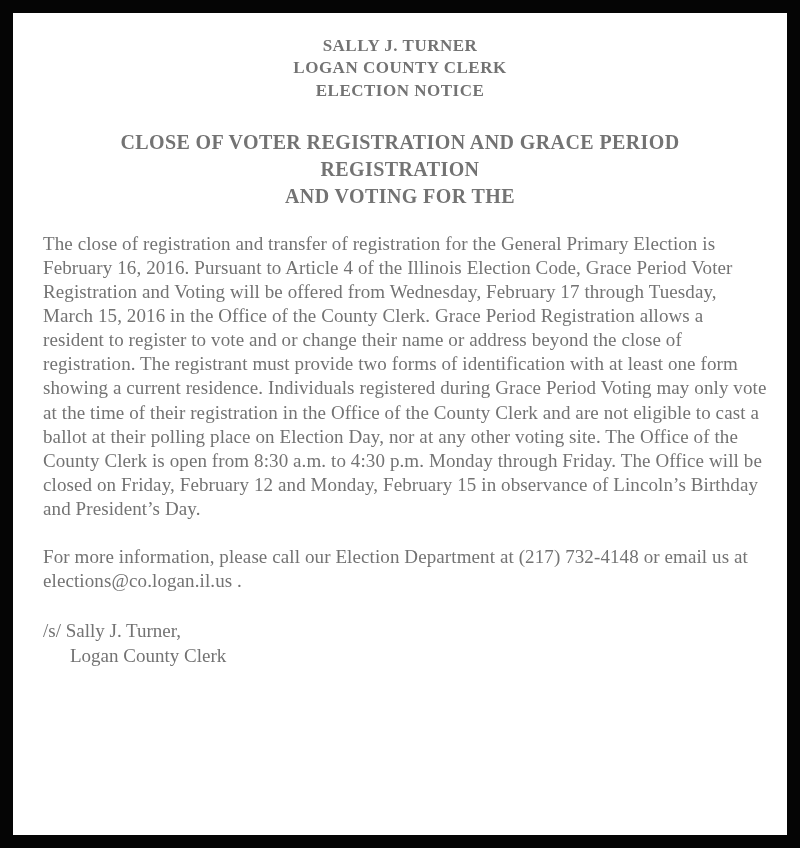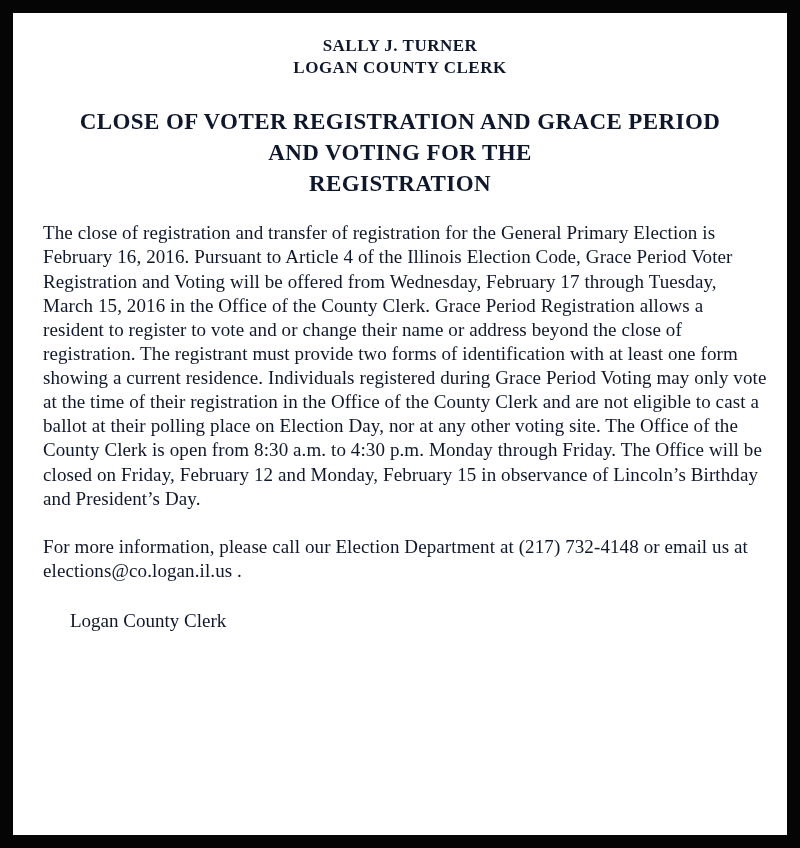--- a/index.html
+++ b/index.html
@@ -17,36 +17,36 @@
     width: 800px;
     height: 848px;
     background: #050505;
     box-sizing: border-box;
     padding: 13px;
   }
   .page {
     width: 100%;
     height: 100%;
     background: #ffffff;
-    color: #0f172a;
+    color: #737373;
     box-sizing: border-box;
     padding: 20px 16px 20px 16px;
   }
   .notice-header {
     text-align: center;
     font-weight: bold;
     font-size: 17px;
     line-height: 1.32;
     letter-spacing: 0.5px;
     margin-top: 2px;
   }
   .notice-title {
     text-align: center;
     font-weight: bold;
-    font-size: 23px;
+    font-size: 20px;
     line-height: 1.34;
     letter-spacing: 0.4px;
     margin-top: 27px;
   }
   .body-copy {
     margin-top: 22px;
     font-size: 19px;
     line-height: 1.27;
     letter-spacing: 0.1px;
   }
@@ -65,31 +65,33 @@
 </style>
 </head>
 <body>
 
 <div class="frame">
   <div class="page">
 
     <div class="notice-header">
       <div>SALLY J. TURNER</div>
       <div>LOGAN COUNTY CLERK</div>
+      <div>ELECTION NOTICE</div>
     </div>
 
     <div class="notice-title">
       <div>CLOSE OF VOTER REGISTRATION AND GRACE PERIOD</div>
+      <div>REGISTRATION</div>
       <div>AND VOTING FOR THE</div>
-      <div>REGISTRATION</div>
     </div>
 
     <div class="body-copy">
       <p class="paragraph">The close of registration and transfer of registration for the General Primary Election is February 16, 2016. Pursuant to Article 4 of the Illinois Election Code, Grace Period Voter Registration and Voting will be offered from Wednesday, February 17 through Tuesday, March 15, 2016 in the Office of the County Clerk. Grace Period Registration allows a resident to register to vote and or change their name or address beyond the close of registration.  The registrant must provide two forms of identification with at least one form showing a current residence.  Individuals registered during Grace Period Voting may only vote at the time of their registration in the Office of the County Clerk and are not eligible to cast a ballot at their polling place on Election Day, nor at any other voting site.  The Office of the County Clerk is open from 8:30 a.m. to 4:30 p.m. Monday through Friday.  The Office will be closed on Friday, February 12 and Monday, February 15 in observance of Lincoln’s Birthday and President’s Day.</p>
       <p class="paragraph">For more information, please call our Election Department at (217) 732-4148 or email us at elections@co.logan.il.us .</p>
     </div>
 
     <div class="signature">
+      <div>/s/ Sally J. Turner,</div>
       <div class="indent">Logan County Clerk</div>
     </div>
 
   </div>
 </div>
 
 </body></html>

